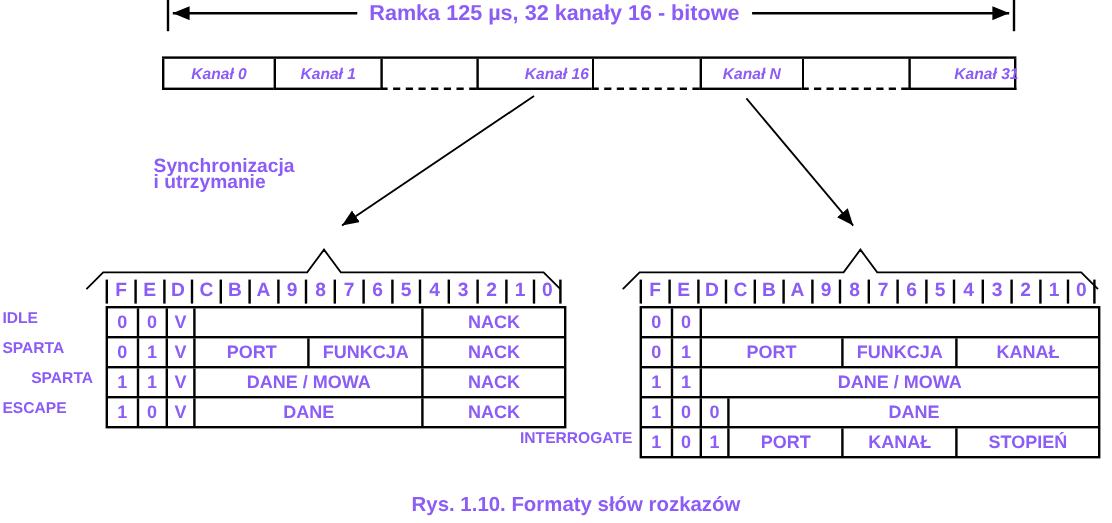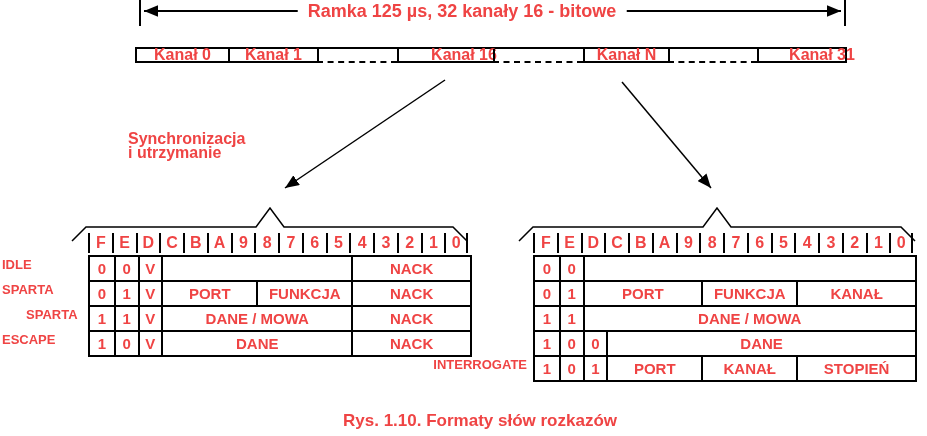--- a/index.html
+++ b/index.html
@@ -1,23 +1,23 @@
 <!DOCTYPE html>
 <html><head>
 <meta charset="utf-8">
 <style>
   html,body{margin:0;padding:0;background:#fff;}
-  .canvas{position:relative;width:927px;height:436px;background:#ffffff;color:#ef4444;
+  .canvas{position:relative;width:927px;height:436px;background:#ffffff;color:#8b5cf6;
           font-family:"Liberation Sans",sans-serif;font-weight:bold;overflow:hidden;}
   svg.overlay{position:absolute;left:0;top:0;width:927px;height:436px;}
   .frame-label{position:absolute;left:462px;top:1px;transform:translateX(-50%);
                background:#fff;padding:0 10px;font-size:18px;white-space:nowrap;}
   .ch-row{position:absolute;left:135px;top:47px;display:flex;border-top:2px solid #000;}
-  .ch-cell{box-sizing:border-box;height:14px;border-left:2px solid #000;border-bottom:2px solid #000;
-           display:flex;align-items:center;justify-content:center;font-size:16px;white-space:nowrap;}
+  .ch-cell{box-sizing:border-box;height:26px;border-left:2px solid #000;border-bottom:2px solid #000;
+           display:flex;align-items:center;justify-content:center;font-size:13px;white-space:nowrap;font-style:italic;}
   .ch-cell:last-child{border-right:2px solid #000;}
   .ch-cell.dashed{border-bottom-style:dashed;}
   .sync-label{position:absolute;left:128px;top:88px;font-size:16px;line-height:14px;margin-top:44px;}
   .bit-header{position:absolute;top:233px;display:flex;height:20px;}
   .bit-header.lft{left:88px;} .bit-header.rgt{left:533px;}
   .bit-h{box-sizing:border-box;width:23.75px;border-left:2px solid #000;
          display:flex;align-items:center;justify-content:center;font-size:16px;}
   .bit-h:last-child{border-right:2px solid #000;}
   .bit-body{position:absolute;top:255px;border:2px solid #000;}
   .bit-body.lft{left:88px;} .bit-body.rgt{left:533px;}

